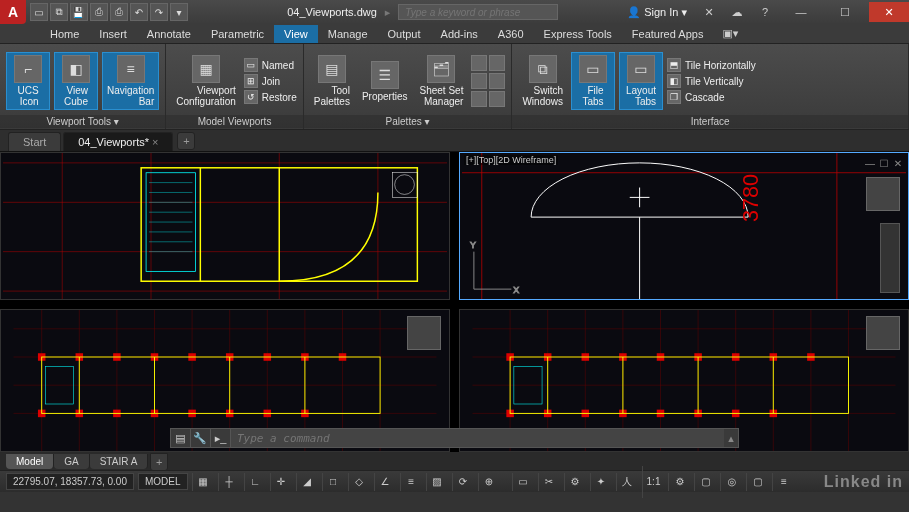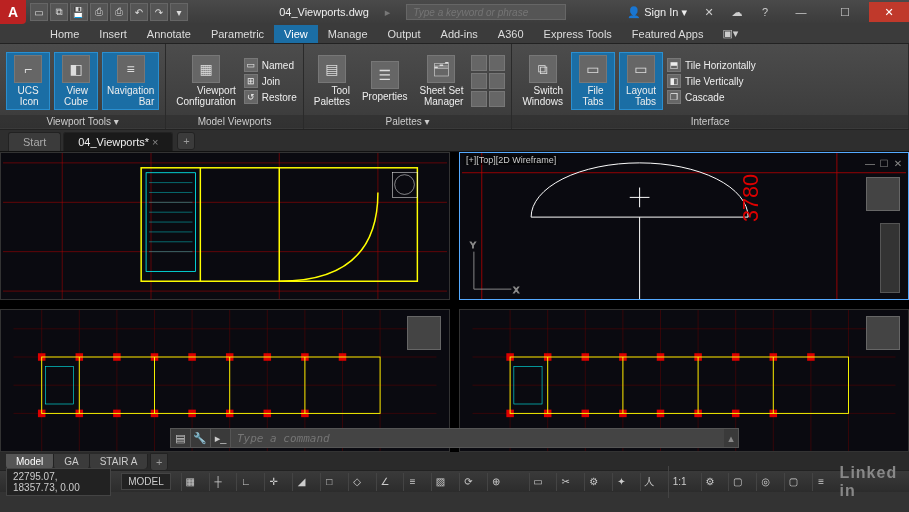--- a/index.html
+++ b/index.html
@@ -3,21 +3,21 @@
 <meta charset="utf-8">
 <style>
   * { margin: 0; padding: 0; box-sizing: border-box; font-family: "Segoe UI", Arial, sans-serif; }
   body { width: 909px; height: 512px; background: #333; overflow: hidden; color: #ccc; font-size: 11px; }
 
   
   .titlebar { height: 24px; background: linear-gradient(#4a4a4a,#3b3b3b); display: flex; align-items: center; }
   .app-icon { width: 26px; height: 24px; background: #b22; display:flex; align-items:center; justify-content:center; color:#fff; font-weight:bold; font-size:14px; border-radius:0 0 4px 0;}
   .qat { display:flex; gap:2px; margin-left:4px; }
   .qat-btn { width:18px; height:18px; background:#555; display:flex; align-items:center; justify-content:center; color:#ddd; font-size:10px; border:1px solid #666;}
-  .title-center { flex:1; display:flex; justify-content:center; align-items:center; gap:16px;padding-left:36px; }
+  .title-center { flex:1; display:flex; justify-content:center; align-items:center; gap:8px;padding-left:36px; }
   .doc-title { color:#eee; }
   .search-box { background:#555; border:1px solid #666; color:#aaa; font-style:italic; padding:1px 6px; width:160px; font-size:10px; height:16px;}
   .title-right { display:flex; align-items:center; gap:4px; margin-right:0; }
   .signin { color:#eee; font-size:11px; display:flex; align-items:center; gap:3px; padding:0 6px;}
   .win-btn { width:40px; height:20px; display:flex; align-items:center; justify-content:center; color:#ccc; font-size:11px; }
   .win-close { background:#c0392b; color:#fff; }
   .win-btn.small{width:24px;}
 
   
   .ribbon-tabs { height:20px; background:#3b3b3b; display:flex; align-items:flex-end; padding-left:40px; gap:0; border-bottom:1px solid #222;}
@@ -61,21 +61,21 @@
   .cmd-ico{width:20px;height:18px;display:flex;align-items:center;justify-content:center;color:#ccc;border-right:1px solid #555;}
   .cmd-input{flex:1;background:#444;color:#aaa;border:none;font-style:italic;font-family:monospace;padding:0 6px;font-size:11px;height:18px;}
   .cmd-handle{width:14px;color:#888;text-align:center;}
 
   
   .layout-tabs { height:18px; background:#2a2a2a; display:flex; align-items:center; padding-left:6px; gap:0;}
   .layout-tab{ padding:2px 10px; background:#3b3b3b; color:#ccc; font-size:10px; border-right:1px solid #222; border-radius:0 0 4px 4px;}
   .layout-tab.active{background:#555;color:#fff;}
 
   
-  .status { height:22px; background: linear-gradient(#3a3a3a,#2c2c2c); display:flex; align-items:center; gap:10px; padding:0 6px; font-size:10px; color:#ccc; border-top:1px solid #222;}
+  .status { height:22px; background: linear-gradient(#3a3a3a,#2c2c2c); display:flex; align-items:center; gap:4px; padding:0 6px; font-size:10px; color:#ccc; border-top:1px solid #222;}
   .status .coords{background:#222;padding:2px 6px;border:1px solid #444;}
   .status .sbtn{width:22px;height:18px;display:flex;align-items:center;justify-content:center;color:#ccc;border-left:1px solid #444;}
   .status .model-ind{background:#222;padding:2px 6px;border:1px solid #444;}
   .status-spacer{flex:0 0 4px;}
   .linkedin { margin-left:auto; color:#888; font-size:16px; font-weight:bold; letter-spacing:1px;}
 </style>
 </head>
 <body>
 
 <div class="titlebar">

